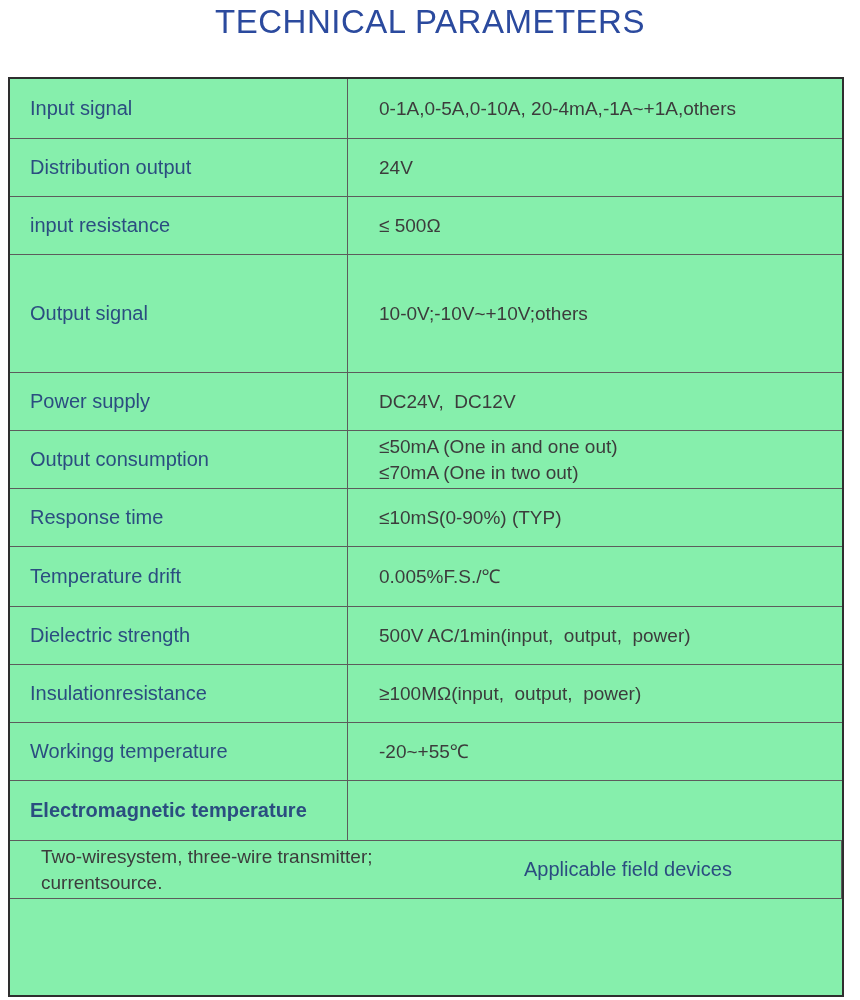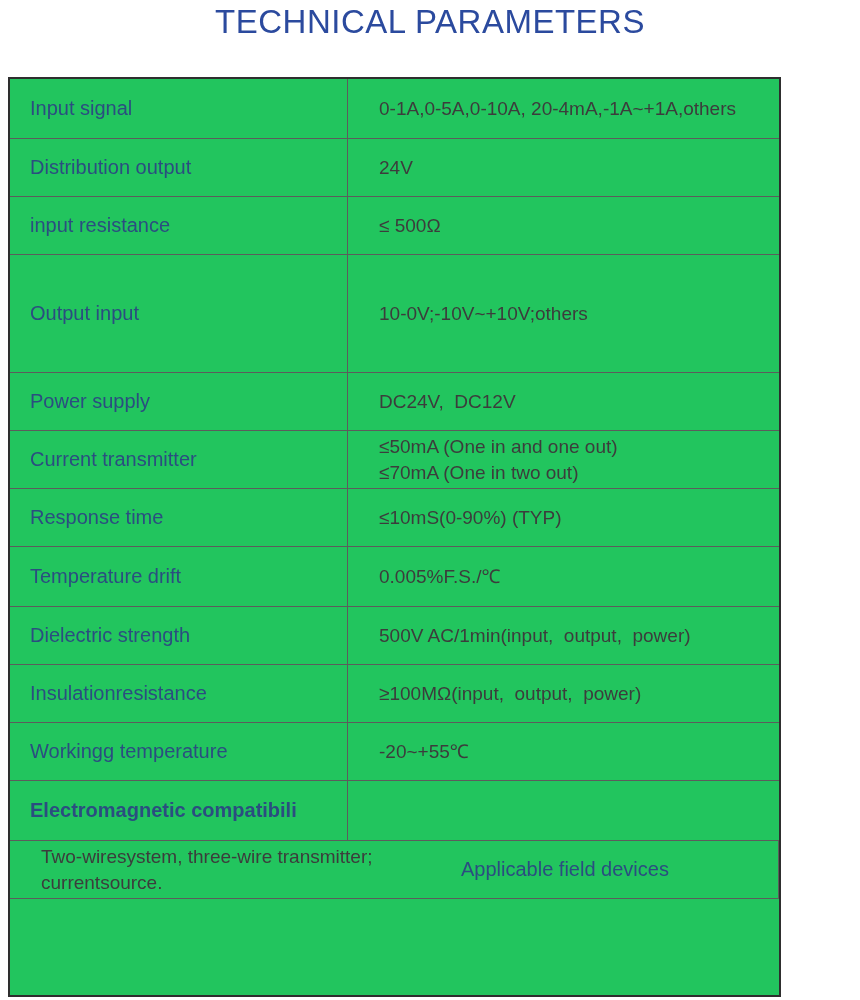--- a/index.html
+++ b/index.html
@@ -13,25 +13,25 @@
     margin-top: 3px;
     text-align: center;
     font-size: 33px;
     font-weight: 400;
     letter-spacing: 0.5px;
     color: #2b4a9e;
   }
   .spec-table {
     position: absolute;
     left: 8px; top: 77px;
-    width: 773px; height: 920px;
+    width: 836px; height: 920px;
     border: 2.5px solid #2e2e2e;
     display: flex;
     flex-direction: column;
-    background: #22c55e;
+    background: #86efac;
   }
   .trow {
     display: flex;
     height: 58px;
     border-bottom: 1.5px solid #5c5c5c;
     flex: 0 0 auto;
   }
   .trow:nth-child(1)  { height: 60px; }
   .trow:nth-child(4)  { height: 118px; }
   .trow:nth-child(8)  { height: 60px; }
@@ -78,31 +78,31 @@
     <div class="cell value">24V</div>
   </div>
 
   <div class="trow">
     <div class="cell label">input resistance</div>
     <div class="cell value">≤ 500Ω</div>
   </div>
 
 
   <div class="trow">
-    <div class="cell label">Output input</div>
+    <div class="cell label">Output signal</div>
     <div class="cell value">10-0V;-10V~+10V;others</div>
   </div>
 
   <div class="trow">
     <div class="cell label">Power supply</div>
     <div class="cell value">DC24V,  DC12V</div>
   </div>
 
   <div class="trow">
-    <div class="cell label">Current transmitter</div>
+    <div class="cell label">Output consumption</div>
     <div class="cell value">≤50mA (One in and one out)
 ≤70mA (One in two out)</div>
   </div>
 
   <div class="trow">
     <div class="cell label">Response time</div>
     <div class="cell value">≤10mS(0-90%) (TYP)</div>
   </div>
 
   <div class="trow">
@@ -119,21 +119,21 @@
     <div class="cell label">Insulationresistance</div>
     <div class="cell value">≥100MΩ(input,  output,  power)</div>
   </div>
 
   <div class="trow">
     <div class="cell label">Workingg temperature</div>
     <div class="cell value">-20~+55℃</div>
   </div>
 
   <div class="trow">
-    <div class="cell label">Electromagnetic compatibili</div>
+    <div class="cell label">Electromagnetic temperature</div>
   </div>
 
   <div class="trow">
     <div class="cell value">Two-wiresystem, three-wire transmitter;
 currentsource.</div>
     <div class="cell label">Applicable field devices</div>
   </div>
 
 </div>
 

